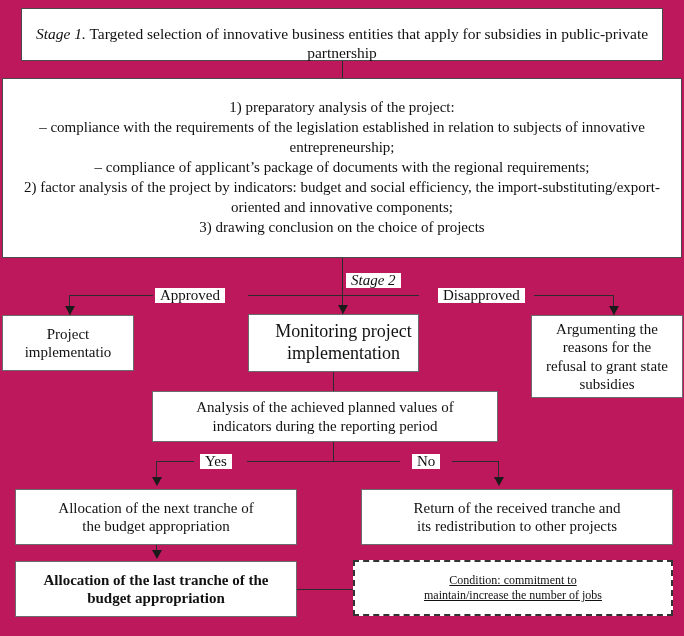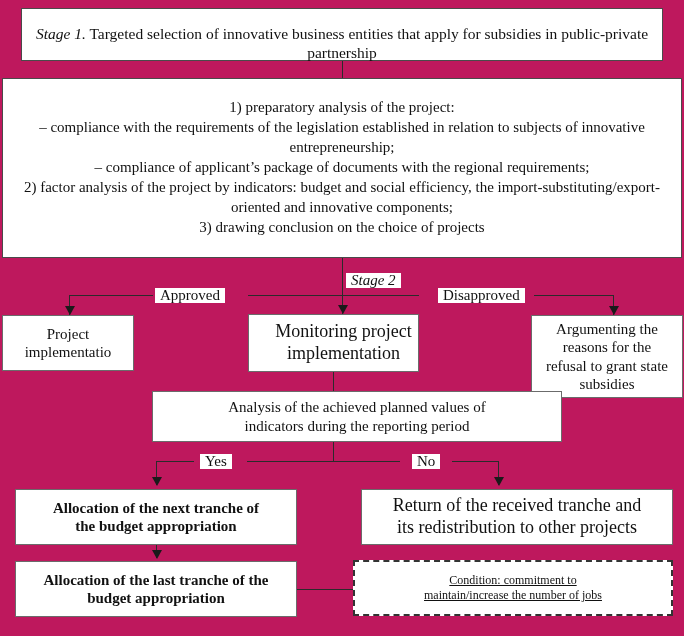--- a/index.html
+++ b/index.html
@@ -122,46 +122,46 @@
 
   <div class="box" style="left:531px; top:315px; width:152px; height:83px; font-size:15px;">
     <div class="inner">Argumenting the
 reasons for the
 refusal to grant state
 subsidies</div>
   </div>
 
   <div class="vline" style="left:333px; top:372px; height:20px;"></div>
 
-  <div class="box" style="left:152px; top:391px; width:410px; height:51px; font-size:15px;">
+  <div class="box" style="left:152px; top:391px; width:346px; height:51px; font-size:15px;">
     <div class="inner">Analysis of the achieved planned values of
 indicators during the reporting period</div>
   </div>
 
   <div class="vline" style="left:333px; top:442px; height:19px;"></div>
 
   <div class="hline" style="left:156px; top:461px; width:38px;"></div>
   <div class="hline" style="left:247px; top:461px; width:153px;"></div>
   <div class="hline" style="left:452px; top:461px; width:46px;"></div>
 
   <div class="label" style="left:200px; top:454px;">Yes</div>
   <div class="label" style="left:412px; top:454px;">No</div>
 
   <div class="vline" style="left:156px; top:461px; height:24px;"></div>
   <div class="arrow-down" style="left:152px; top:477px;"></div>
 
   <div class="vline" style="left:498px; top:461px; height:24px;"></div>
   <div class="arrow-down" style="left:494px; top:477px;"></div>
 
-  <div class="box" style="left:15px; top:489px; width:282px; height:56px; font-size:15px;font-weight:bold;">
+  <div class="box" style="left:15px; top:489px; width:282px; height:56px; font-size:15px;">
     <div class="inner">Allocation of the next tranche of
 the budget appropriation</div>
   </div>
 
-  <div class="box" style="left:361px; top:489px; width:312px; height:56px; font-size:18px;">
+  <div class="box" style="left:361px; top:489px; width:312px; height:56px; font-size:15px;">
     <div class="inner">Return of the received tranche and
 its redistribution to other projects</div>
   </div>
 
   <div class="vline" style="left:156px; top:545px; height:13px;"></div>
   <div class="arrow-down" style="left:152px; top:550px;"></div>
 
   <div class="box" style="left:15px; top:561px; width:282px; height:56px; font-size:15px;font-weight:bold;">
     <div class="inner">Allocation of the last tranche of the
 budget appropriation</div>

